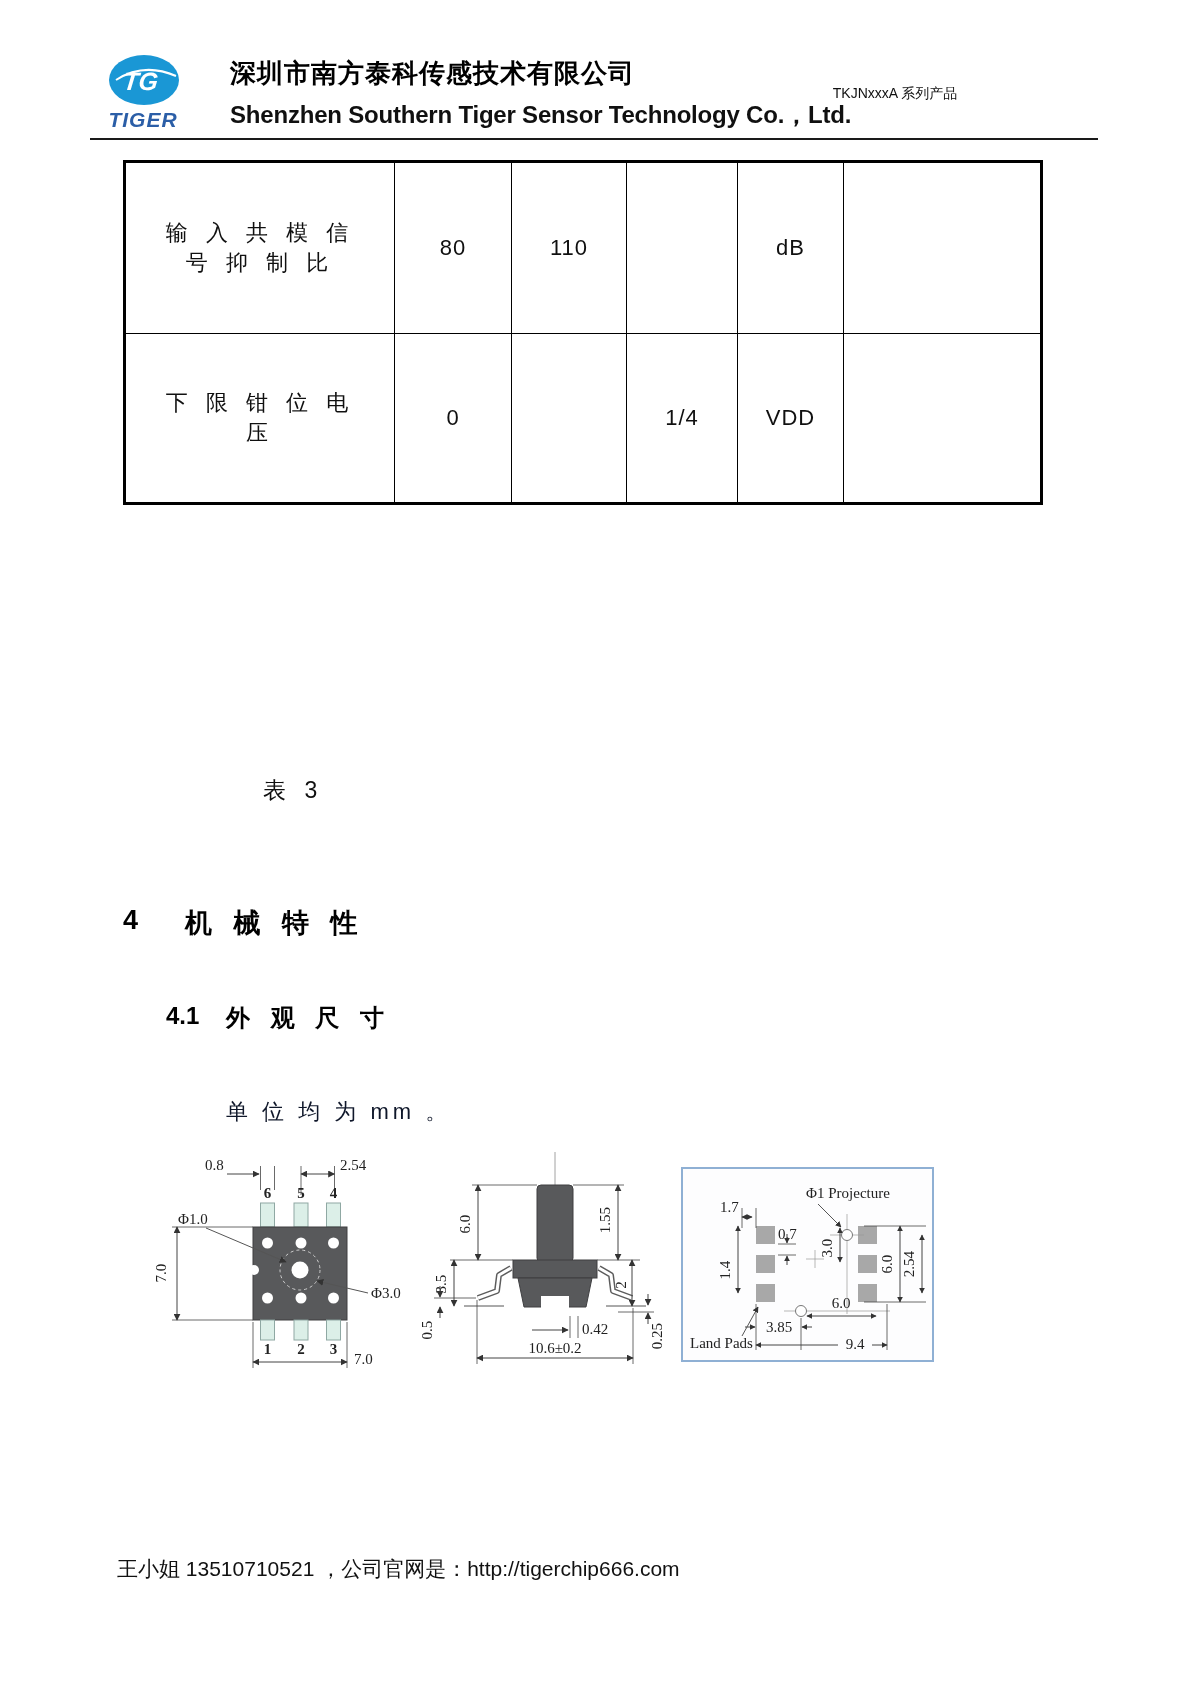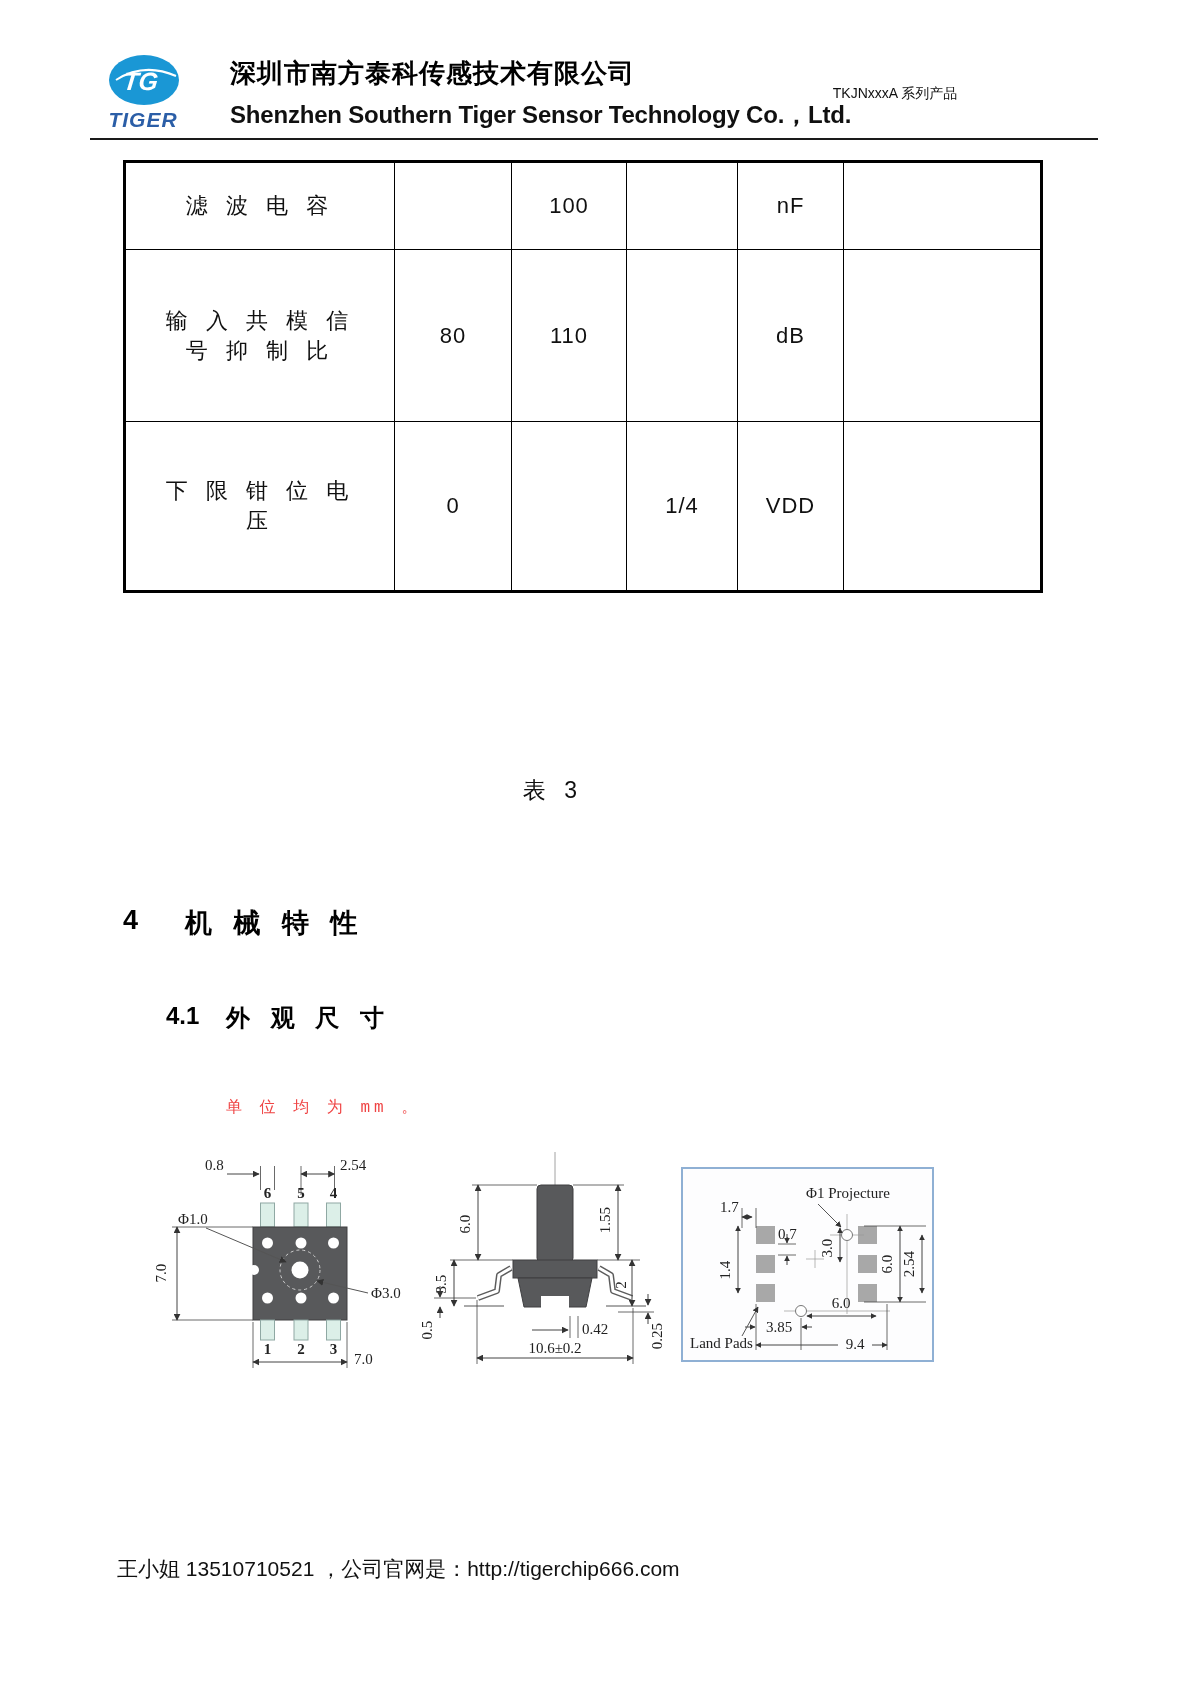--- a/index.html
+++ b/index.html
@@ -14,29 +14,29 @@
   .company-en{position:absolute; left:230px; top:99px; font-size:24px; font-weight:700; letter-spacing:-0.2px; color:#101010;}
   .series{position:absolute; left:780px; top:85px; width:230px; text-align:center; font-size:14px; color:#101010;}
   .hrule{position:absolute; left:90px; top:138px; width:1008px; height:2px; background:#1a1a1a;}
   
   .spec-table{position:absolute; left:123px; top:160px; border-collapse:collapse; table-layout:fixed; width:917px;}
   .spec-table td{border:1px solid #000; padding:0; font-size:22px; color:#101010;}
   .spec-table{border:3px solid #000;}
   td.lbl .lblwrap{display:flex; flex-direction:column; justify-content:space-around; align-items:center; height:100%;}
   td.lbl span{letter-spacing:6px; white-space:nowrap;}
   td.val{text-align:center; vertical-align:middle; letter-spacing:1px;}
-  .tbl-caption{position:absolute; left:263px; top:775px; width:320px; text-align:right; font-size:23px; letter-spacing:6px; color:#101010;}
+  .tbl-caption{position:absolute; left:263px; top:775px; width:320px; text-align:left; font-size:23px; letter-spacing:6px; color:#101010;}
   
   .h4{position:absolute; left:123px; top:905px; font-size:27px; font-weight:bold; color:#000; display:flex;}
   .h4 .num{width:62px;}
   .h4 .ttl{letter-spacing:7px;}
   .h41{position:absolute; left:166px; top:1002px; font-size:24px; font-weight:bold; color:#000; display:flex;}
   .h41 .num{width:60px;}
   .h41 .ttl{letter-spacing:7px;}
-  .unit-note{position:absolute; left:226px; top:1097px; font-size:16px; letter-spacing:4px; color:#ef4444;font-family:Liberation Mono, monospace;}
+  .unit-note{position:absolute; left:226px; top:1097px; font-size:22px; letter-spacing:4px; color:#0f172a;}
   
   .diag{position:absolute;}
   .diag text{font-family:"Liberation Serif", serif; font-size:15px; fill:#222;}
   
   .footer{position:absolute; left:117px; top:1550px; font-size:21px; line-height:38px; color:#111;}
 </style>
 </head>
 <body>
 
 <div class="page">
@@ -57,33 +57,20 @@
   <table class="spec-table">
     <colgroup>
       <col style="width:270px">
         <col style="width:117px">
         <col style="width:115px">
       <col style="width:111px">
         <col style="width:106px">
         <col style="width:198px">
     </colgroup>
     <tbody>
-        <tr style="height:88px">
-      <td class="lbl">
-        <div class="lblwrap">
-          <span>滤 波 电 容</span>
-          <span></span>
-        </div>
-      </td>
-      <td class="val"></td>
-      <td class="val">100</td>
-      <td class="val"></td>
-      <td class="val">nF</td>
-      <td class="val"></td>
-    </tr>
     <tr style="height:172px">
       <td class="lbl">
         <div class="lblwrap">
           <span>输 入 共 模 信</span>
           <span>号 抑 制 比</span>
         </div>
       </td>
       <td class="val">80</td>
       <td class="val">110</td>
       <td class="val"></td>

